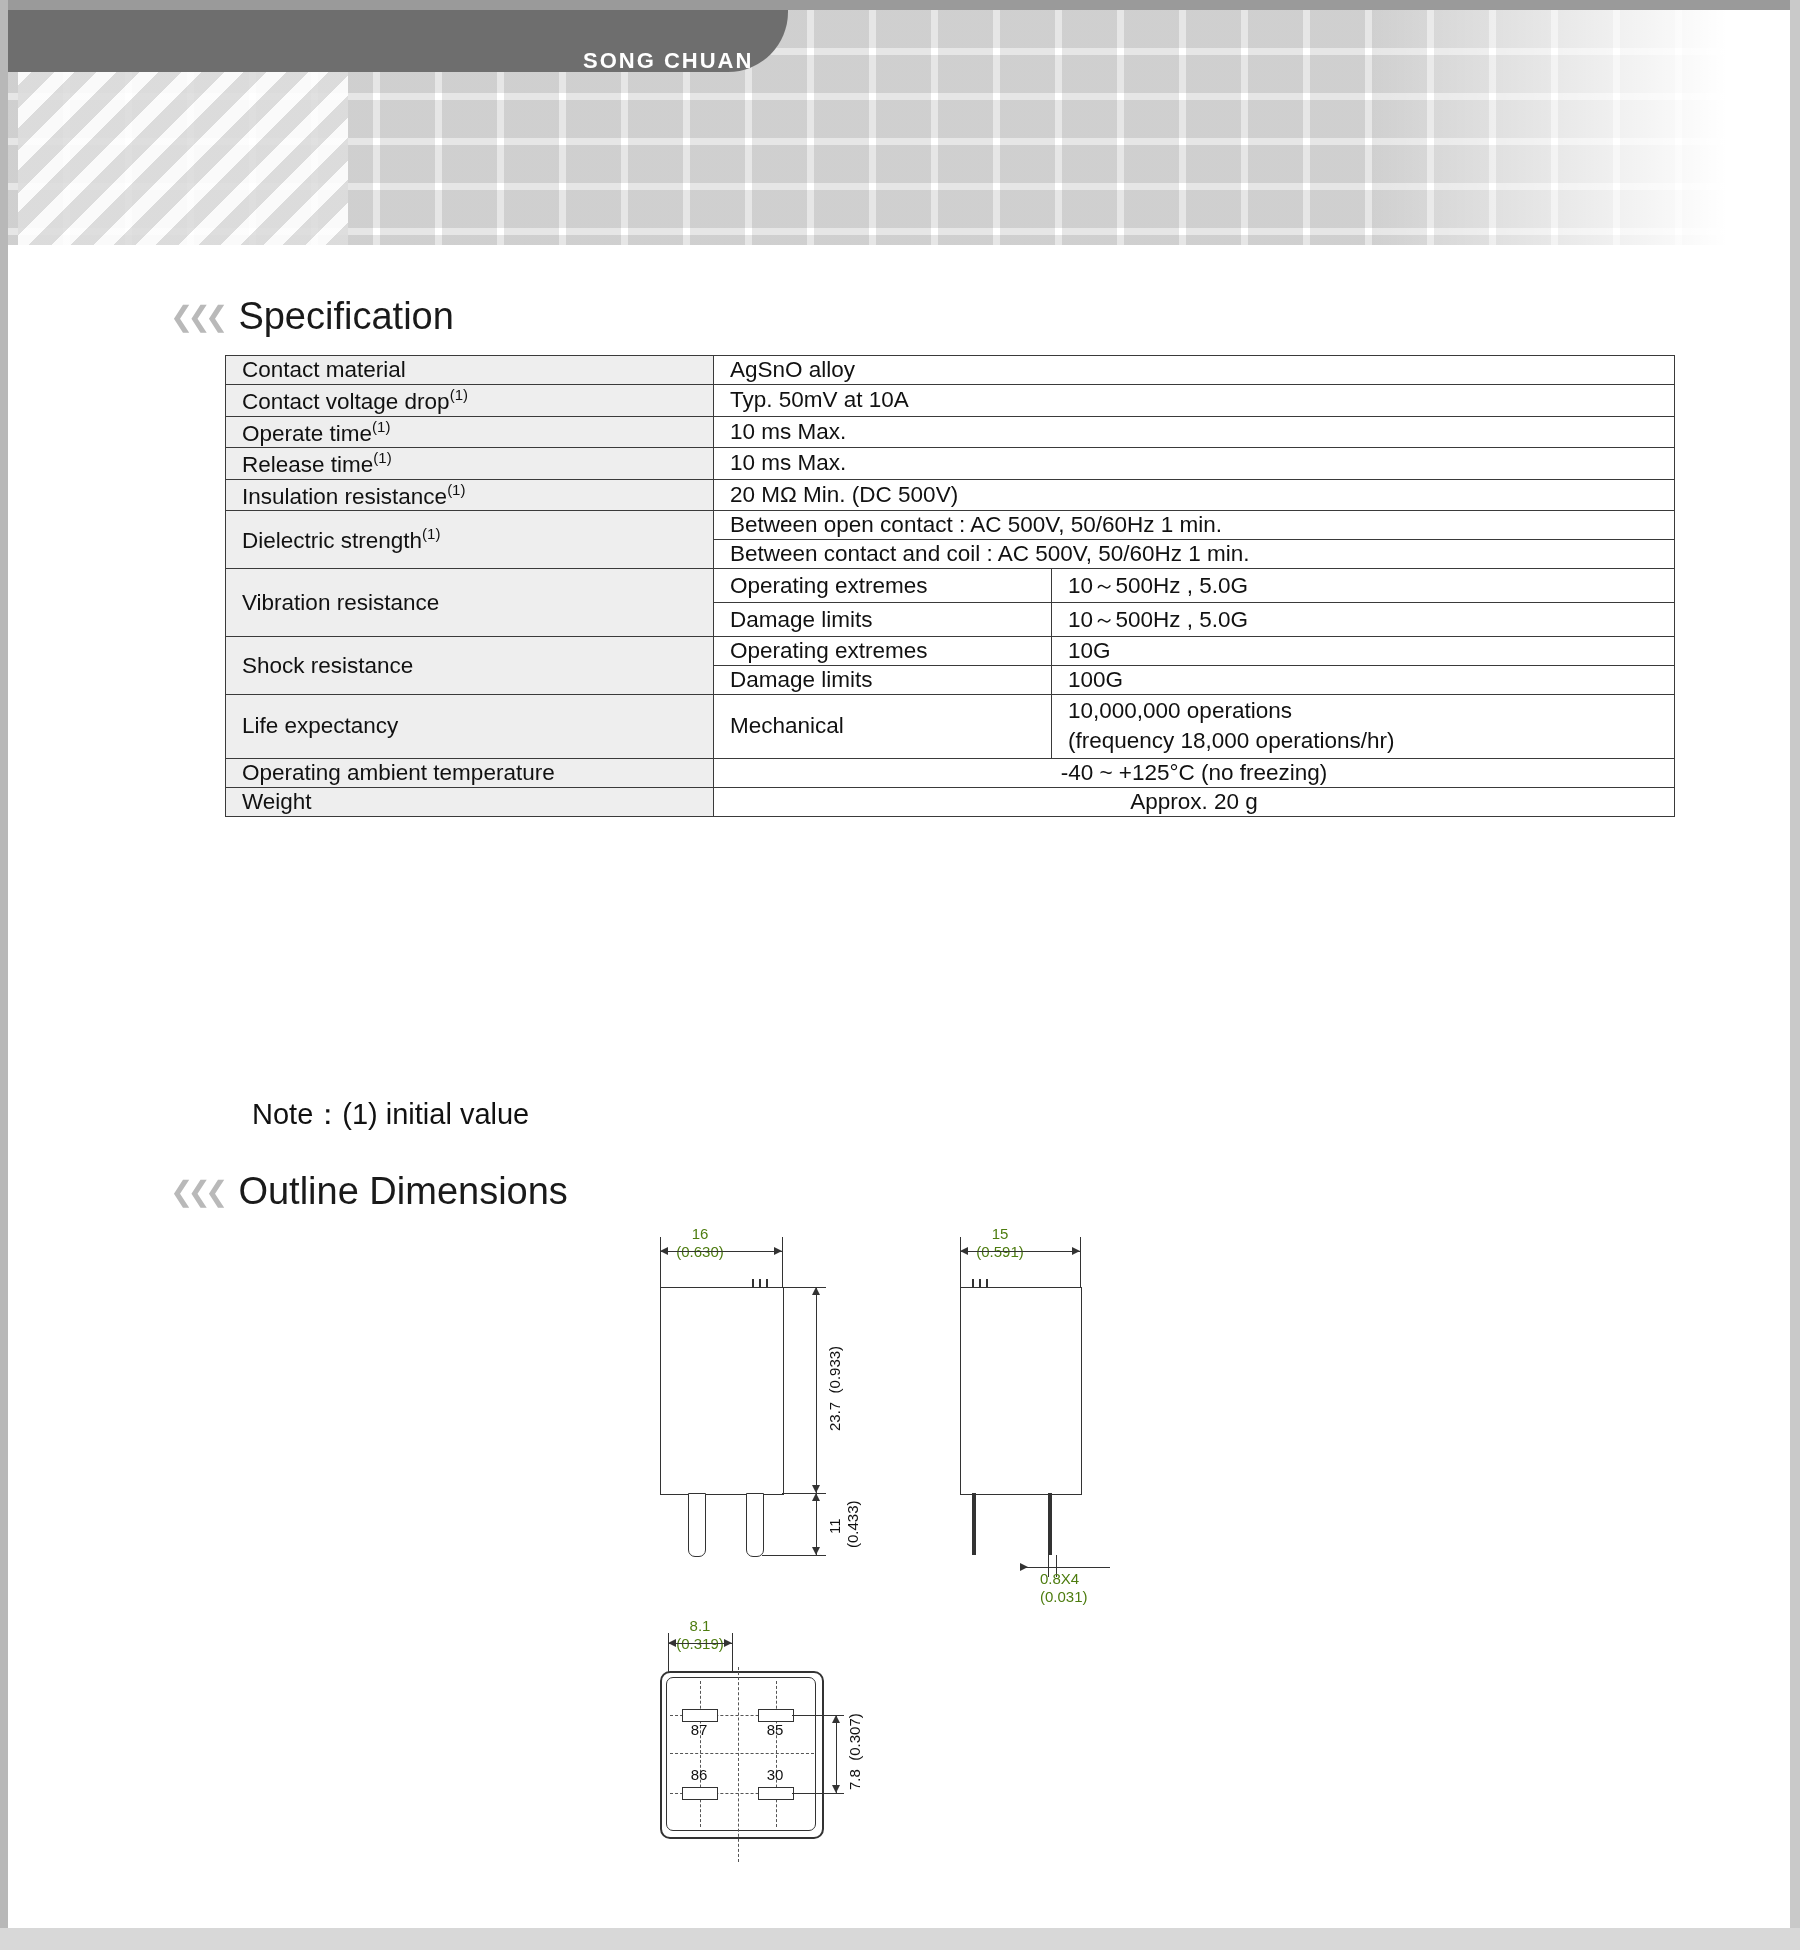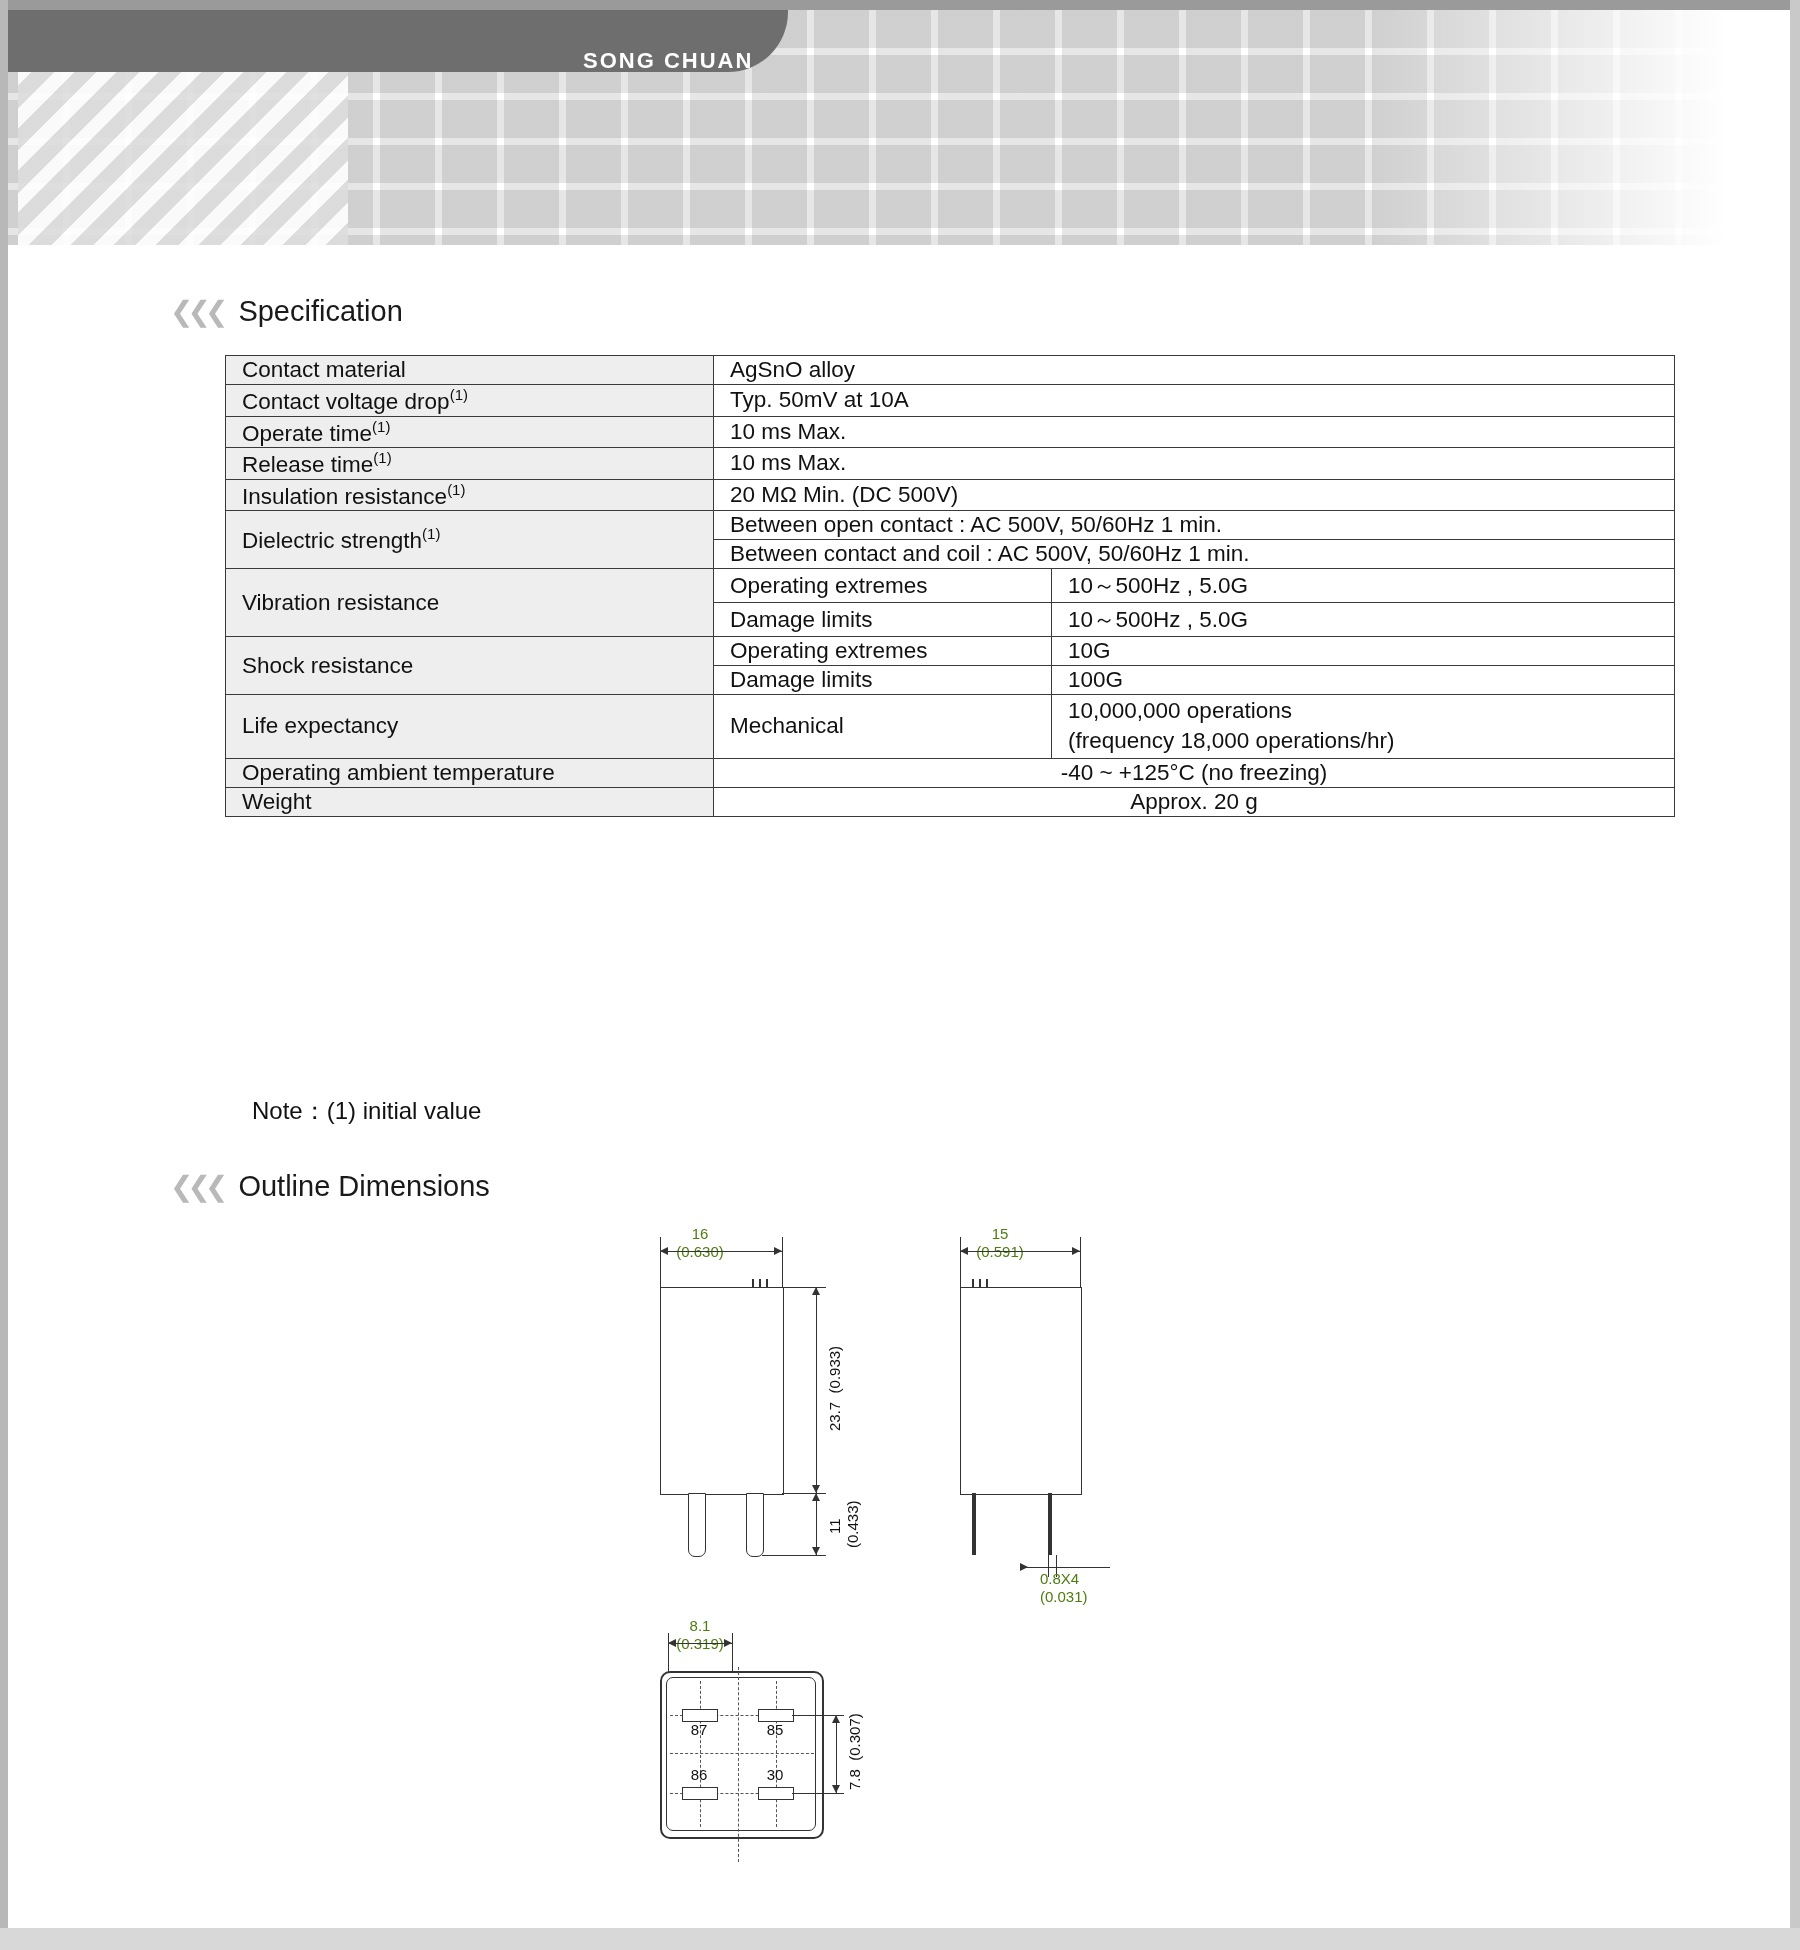--- a/index.html
+++ b/index.html
@@ -112,21 +112,21 @@
     align-items: center;
     gap: 16px;
   }
   .chev {
     color: #b9b9b9;
     font-size: 28px;
     letter-spacing: -6px;
     line-height: 1;
   }
   .section-title {
-    font-size: 29px;
+    font-size: 38px;
     color: #1a1a1a;
   }
 
   
   .spec-table {
     position: absolute;
     left: 225px;
     top: 355px;
     width: 1450px;
     border-collapse: collapse;
@@ -147,21 +147,21 @@
     vertical-align: super;
   }
   .c-center { text-align: center; }
   .sub1 { width: 305px; }
   .two-line { line-height: 1.35; }
 
   .note {
     position: absolute;
     left: 252px;
     top: 1095px;
-    font-size: 24px;
+    font-size: 29px;
   }
 
   
   .draw-area {
     position: absolute;
     left: 600px;
     top: 1215px;
     width: 740px;
     height: 700px;
   }

